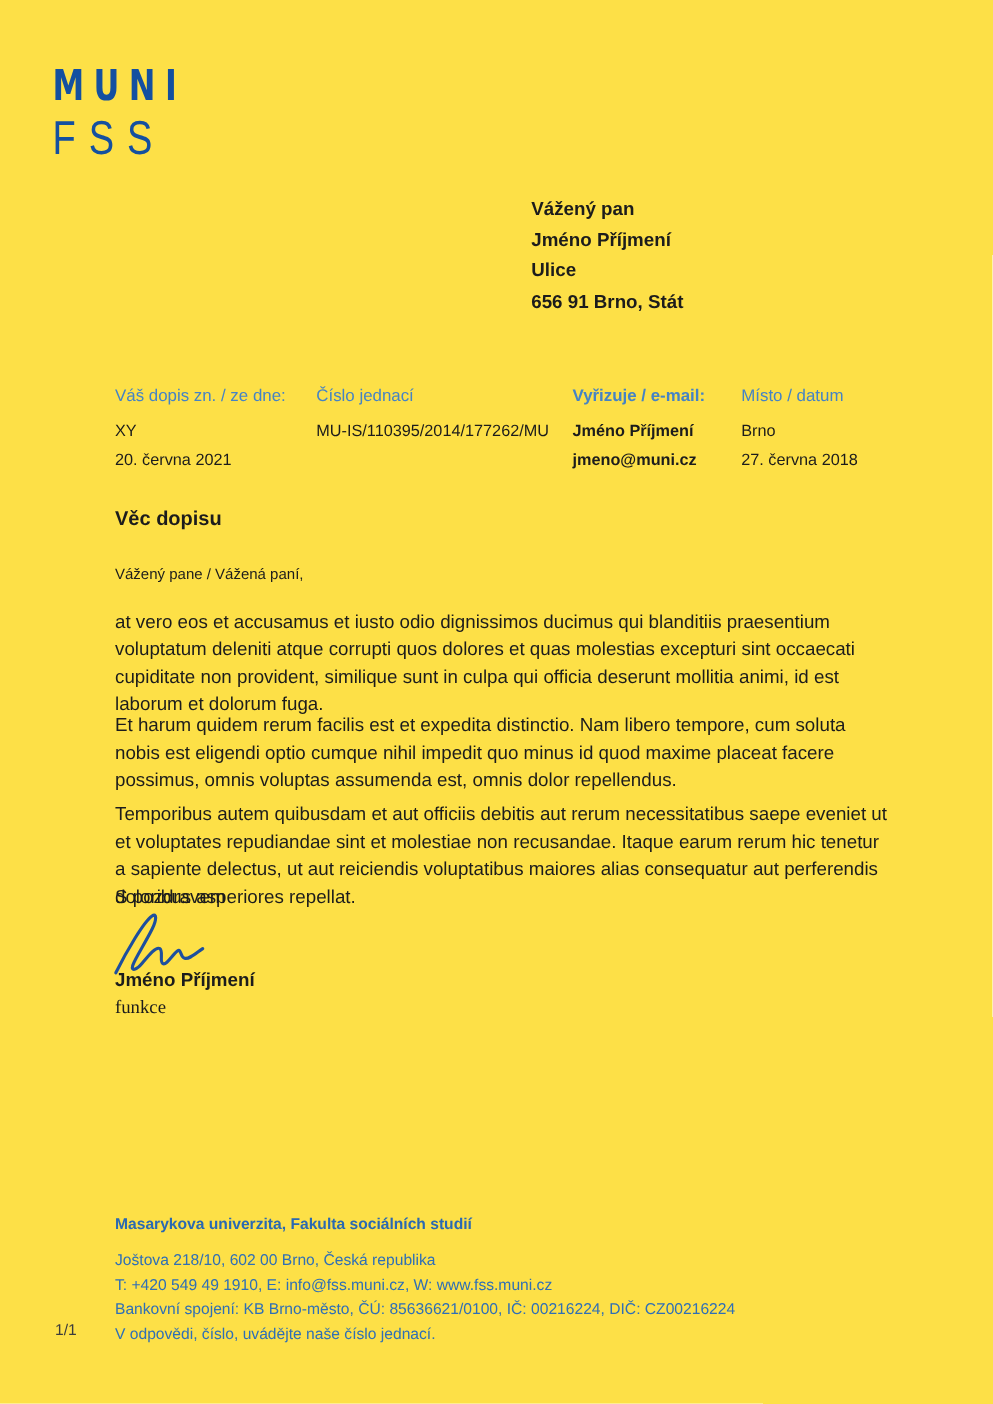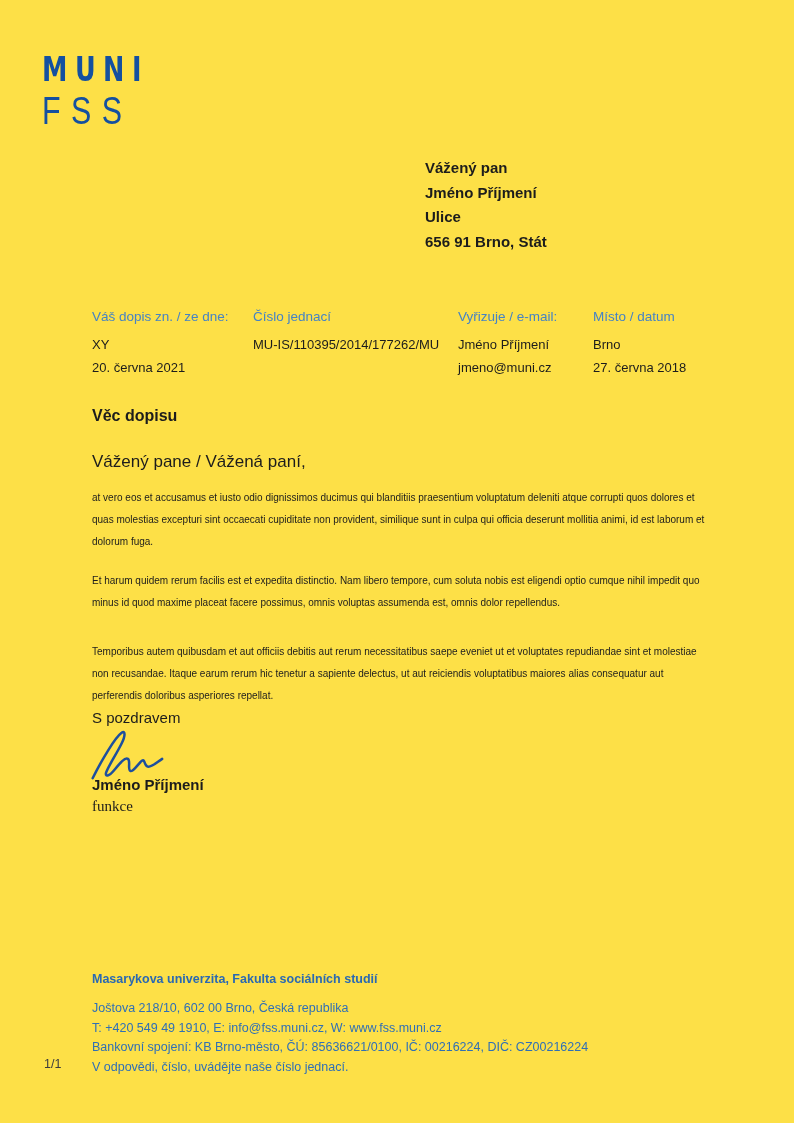--- a/index.html
+++ b/index.html
@@ -43,35 +43,35 @@
     font-size: 15px; font-weight: 700; color: #1c1c1c;
     line-height: 24.5px;
   }
 
   
   .ref-col { position: absolute; top: 309px; font-size: 13px; }
   .ref-col .ref-label { color: #4583c5; font-size: 13.5px; margin-bottom: 9px; }
   .ref-col .ref-value { color: #1c1c1c; line-height: 23px; }
   .ref-col-1 { left: 92px; }
   .ref-col-2 { left: 253px; }
-  .ref-col-3 { left: 458px; }
+  .ref-col-3 { left: 458px; font-weight: bold; }
   .ref-col-4 { left: 593px; }
 
   
   .subject {
     position: absolute; left: 92px; top: 407px;
     font-size: 16px; font-weight: 700; color: #1c1c1c;
   }
   .salutation {
     position: absolute; left: 92px; top: 452px;
-    font-size: 17px; color: #1c1c1c;
+    font-size: 12px; color: #1c1c1c;
   }
   .para {
     position: absolute; left: 92px; width: 622px;
-    font-size: 10px; color: #1c1c1c; line-height: 22px;
+    font-size: 15px; color: #1c1c1c; line-height: 22px;
     text-align: left;
   }
   .para-1 { top: 487px; }
   .para-2 { top: 570px; }
   .para-3 { top: 641px; }
   .closing {
     position: absolute; left: 92px; top: 709px;
     font-size: 15px; color: #1c1c1c;
   }
   .signature-svg { position: absolute; left: 85px; top: 728px; }

